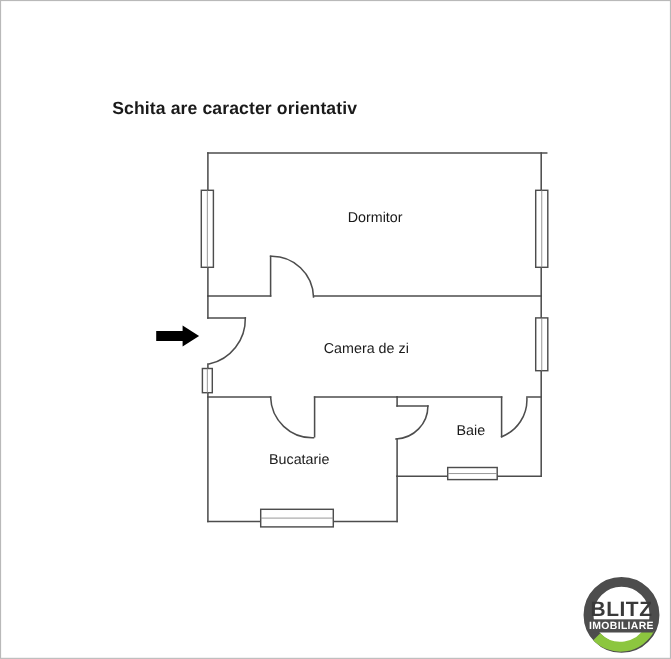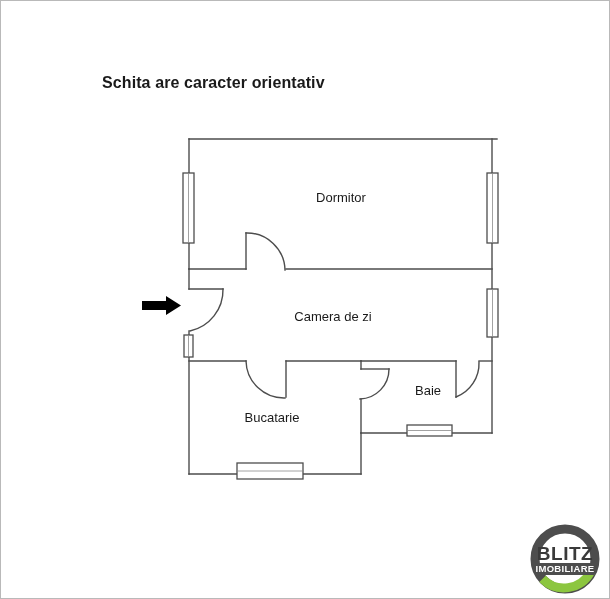--- a/index.html
+++ b/index.html
@@ -15,21 +15,21 @@
     width: 610px;
     height: 599px;
     background: #ffffff;
     box-sizing: border-box;
     border: 1px solid #b9b9b9;
     overflow: hidden;
   }
   #plan-title {
     position: absolute;
     left: 101px;
-    top: 73px;
+    top: 90px;
     font-size: 16px;
     font-weight: bold;
     color: #1a1a1a;
     letter-spacing: 0.1px;
     white-space: nowrap;
   }
   #floorplan-svg {
     position: absolute;
     left: 0;
     top: 0;

